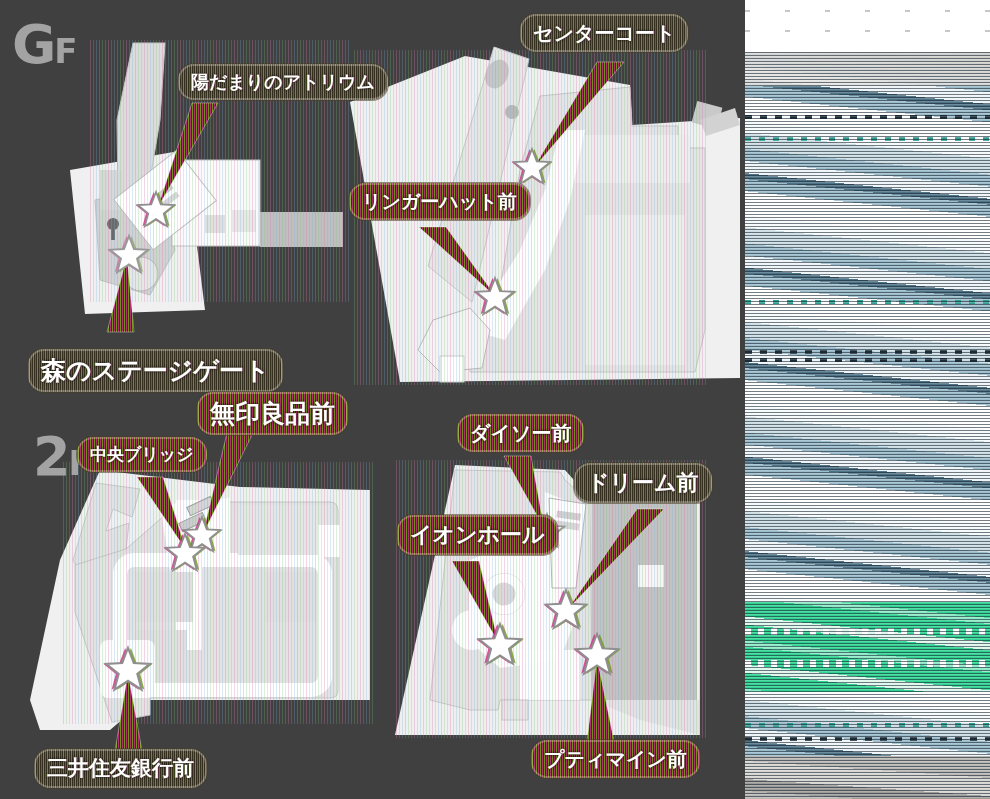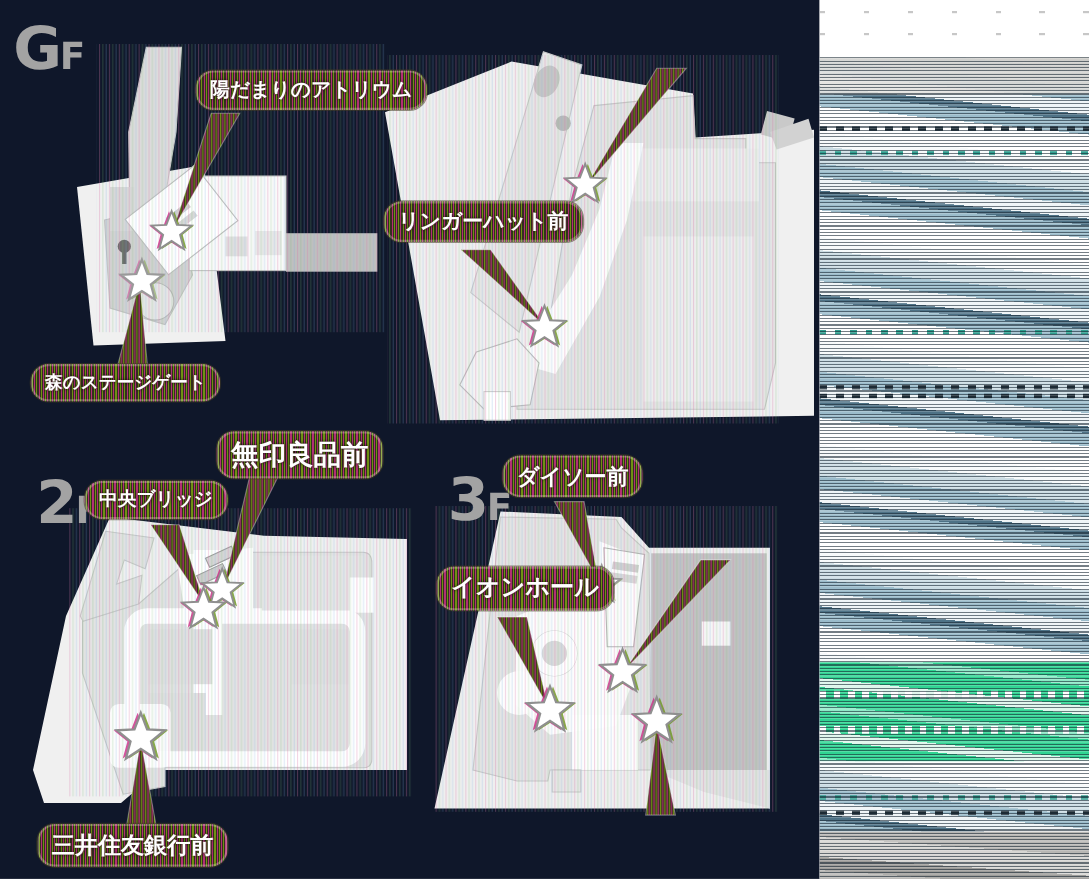--- a/index.html
+++ b/index.html
@@ -1,17 +1,17 @@
 <!DOCTYPE html>
 <html><head>
 <meta charset="utf-8">
 <style>
   html,body{margin:0;padding:0;background:#ffffff;}
   .stage{
-    position:relative;width:990px;height:799px;overflow:hidden;background:#0f172a;
+    position:relative;width:990px;height:799px;overflow:hidden;background:#404040;
     font-family:"DejaVu Sans",sans-serif;
   }
   .map-svg{position:absolute;left:0;top:0;}
   
   .floor-label{position:absolute;color:#a3a3a3;line-height:1;user-select:none;}
   .floor-label .big{font-size:54px;font-weight:bold;letter-spacing:-2px;}
   .floor-label .small{font-size:34px;font-weight:bold;}
   
   .callout{
     position:absolute;white-space:nowrap;color:#ffffff;font-weight:bold;
@@ -228,32 +228,32 @@
       </g>
     </g>
   </svg>
 
   <div class="floor-label" style="left:12px;top:18px;">
     <span class="big">G</span><span class="small">F</span>
   </div>
   <div class="floor-label" style="left:33px;top:430px;">
     <span class="big">2</span><span class="small">F</span>
   </div>
-  <div class="floor-label" style="left:407px;top:428px;">
-    <span class="big">3</span><span class="small">F</span>
-  </div>
 
   <div class="callout" style="left:134px;top:64px;font-size:18px;margin-left:44px;">陽だまりのアトリウム</div>
-  <div class="callout" style="left:28px;top:331px;font-size:16px;border-radius:16px;">森のステージゲート</div>
+  <div class="callout" style="left:28px;top:349px;font-size:25px;border-radius:16px;">森のステージゲート</div>
+  <div class="callout" style="left:520px;top:14px;font-size:20px;">センターコート</div>
   <div class="callout" style="left:349px;top:183px;font-size:19px;">リンガーハット前</div>
   <div class="callout" style="left:77px;top:437px;font-size:17px;">中央ブリッジ</div>
   <div class="callout" style="left:197px;top:392px;font-size:25px;">無印良品前</div>
   <div class="callout" style="left:34px;top:749px;font-size:21px;">三井住友銀行前</div>
   <div class="callout" style="left:457px;top:414px;font-size:20px;">ダイソー前</div>
+  <div class="callout" style="left:574px;top:463px;font-size:22px;">ドリーム前</div>
   <div class="callout" style="left:397px;top:515px;font-size:22px;">イオンホール</div>
+  <div class="callout" style="left:531px;top:740px;font-size:20px;">プティマイン前</div>
 
   <div class="glitch-panel">
     <div class="gp gp-topwhite">
       <div class="dashrow dash-gray" style="top:10px;"></div>
       <div class="dashrow dash-gray" style="top:30px;"></div>
     </div>
     <div class="gp gp-base"></div>
     <div class="gp gp-topgray"></div>
     <div class="gp gp-green">
       <div class="dots" style="top:26px;"></div>

